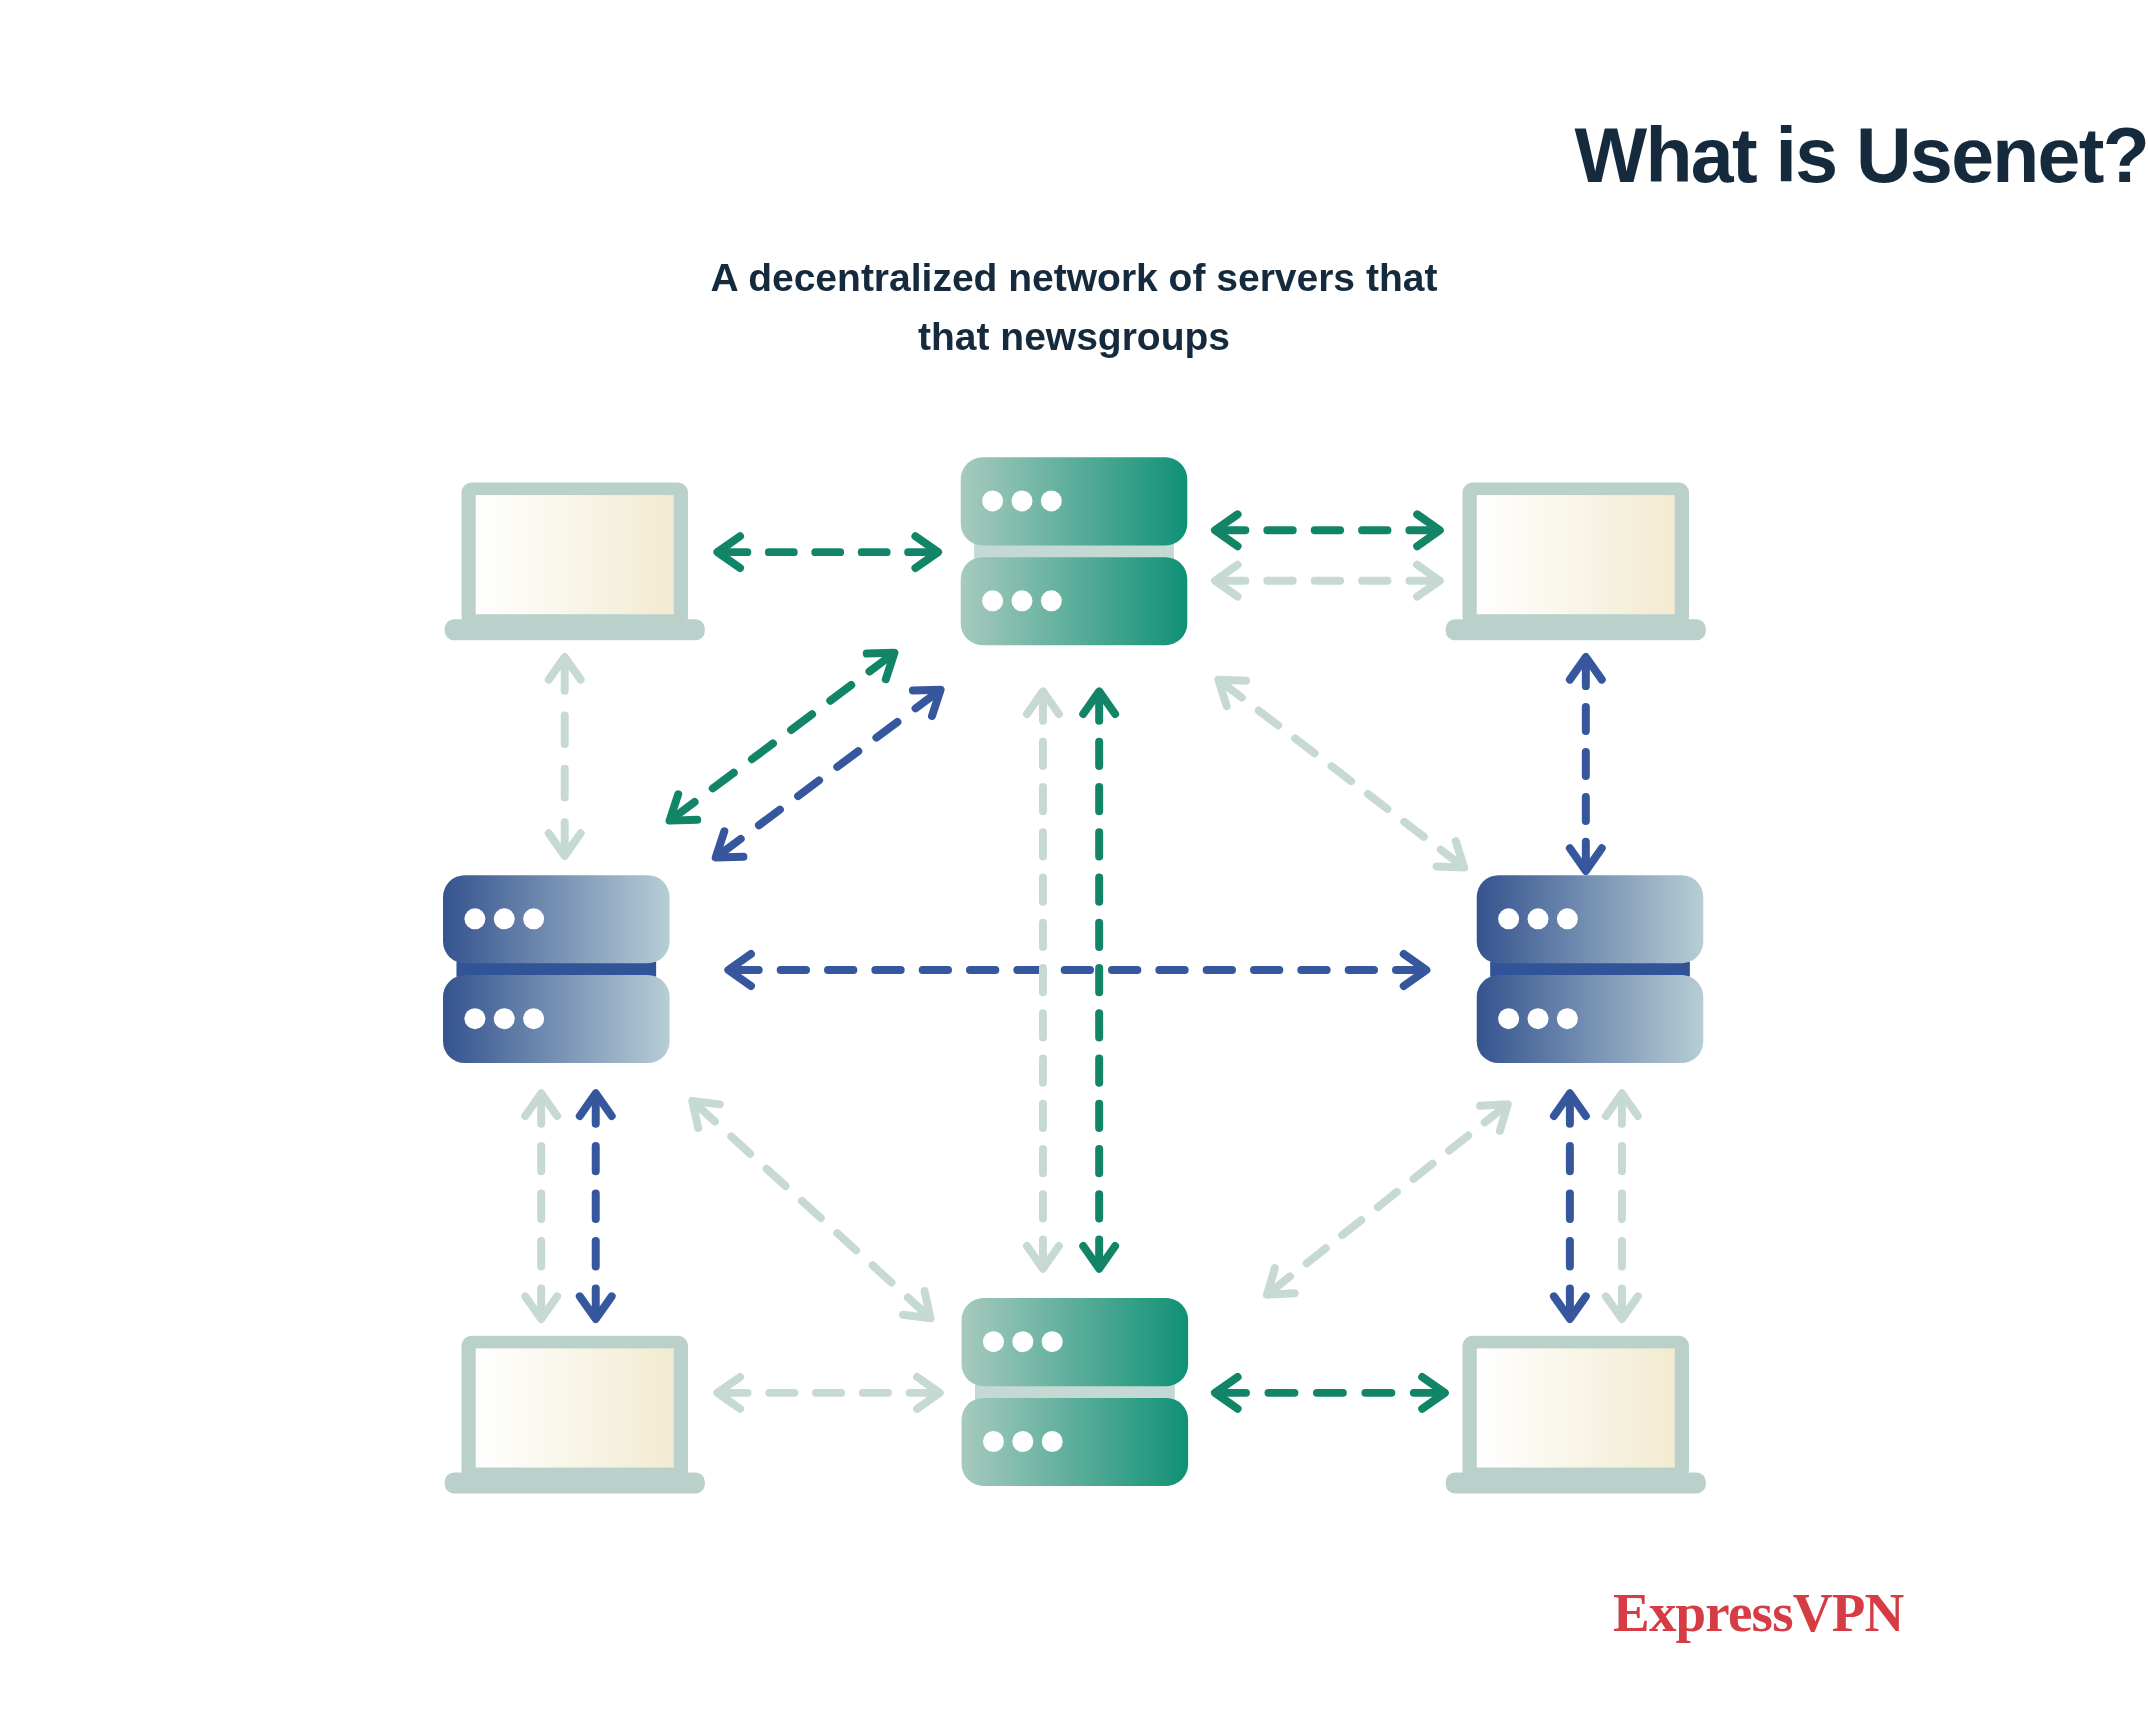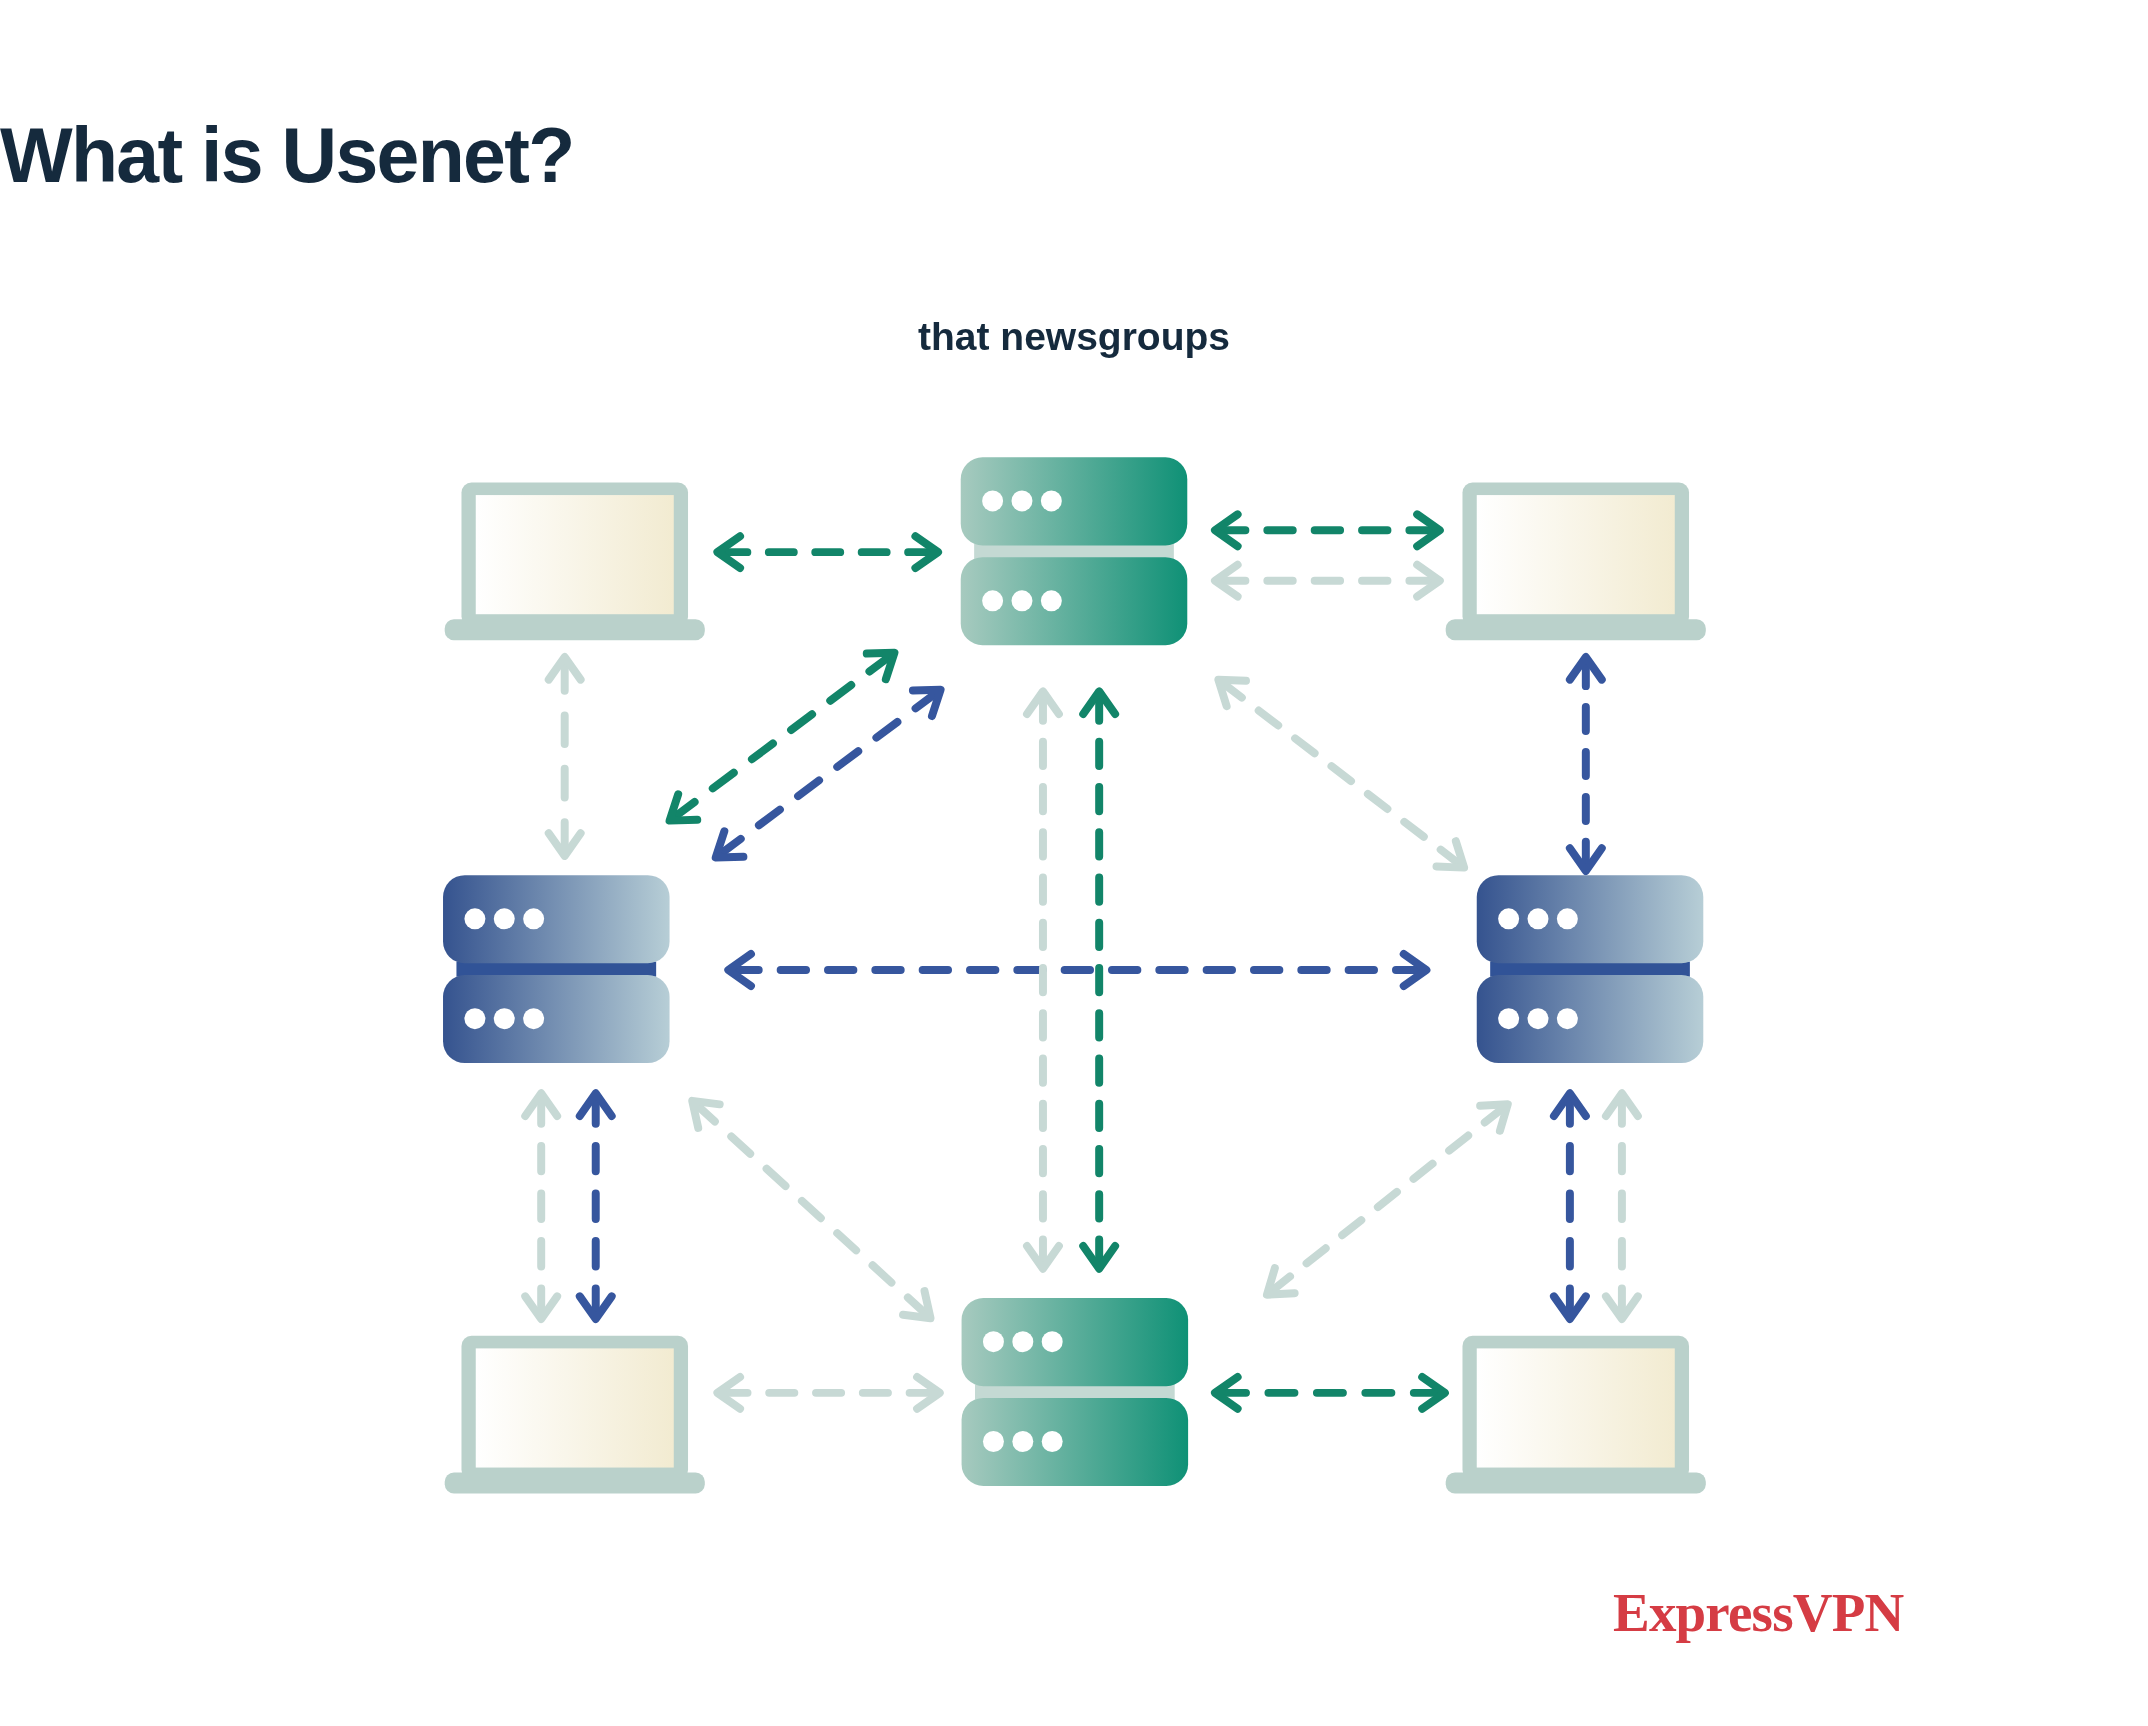--- a/index.html
+++ b/index.html
@@ -7,21 +7,21 @@
     width: 2148px; height: 1726px;
     position: relative;
     background: #ffffff;
     overflow: hidden;
     font-family: "Liberation Sans", "DejaVu Sans", sans-serif;
   }
   .title {
     position: absolute;
     left: 0; right: 0; top: 111px;
     margin: 0;
-    text-align: left;
+    text-align: right;
     font-size: 77px;
     font-weight: 700;
     letter-spacing: -1.7px;
     color: #152A3D;
   }
   .subtitle {
     position: absolute;
     left: 0; right: 0; top: 248px;
     margin: 0;
     text-align: center;
@@ -51,21 +51,21 @@
     letter-spacing: -0.8px;
     color: #D53C44;
     white-space: nowrap;
   }
 </style>
 </head>
 <body>
 
 <h1 class="title">What is Usenet?</h1>
 
-<p class="subtitle"><br><span>that newsgroups</span></p>
+<p class="subtitle"><span>A decentralized network of servers that</span><br><span>that newsgroups</span></p>
 
 <svg id="diagram-svg" xmlns="http://www.w3.org/2000/svg" width="2148" height="1726" viewBox="0 0 2560 2057">
     <defs>
       <linearGradient id="grad-server-green" x1="0" y1="0" x2="1" y2="0">
         <stop offset="0%" stop-color="#A7CABF"></stop>
         <stop offset="100%" stop-color="#0F9176"></stop>
       </linearGradient>
       <linearGradient id="grad-server-blue" x1="0" y1="0" x2="1" y2="0">
         <stop offset="0%" stop-color="#35538F"></stop>
         <stop offset="100%" stop-color="#B7CED6"></stop>

